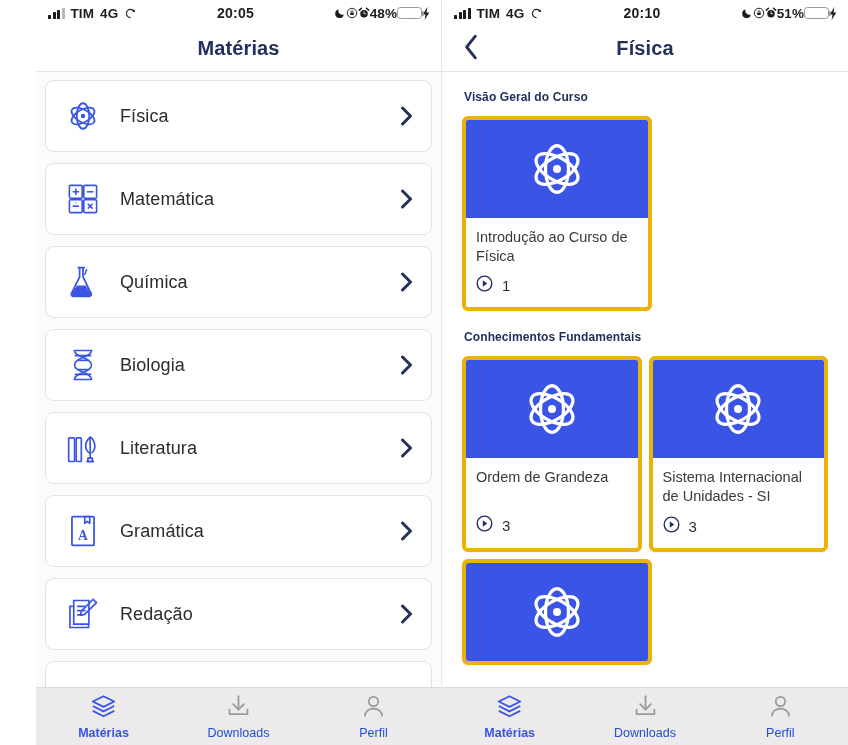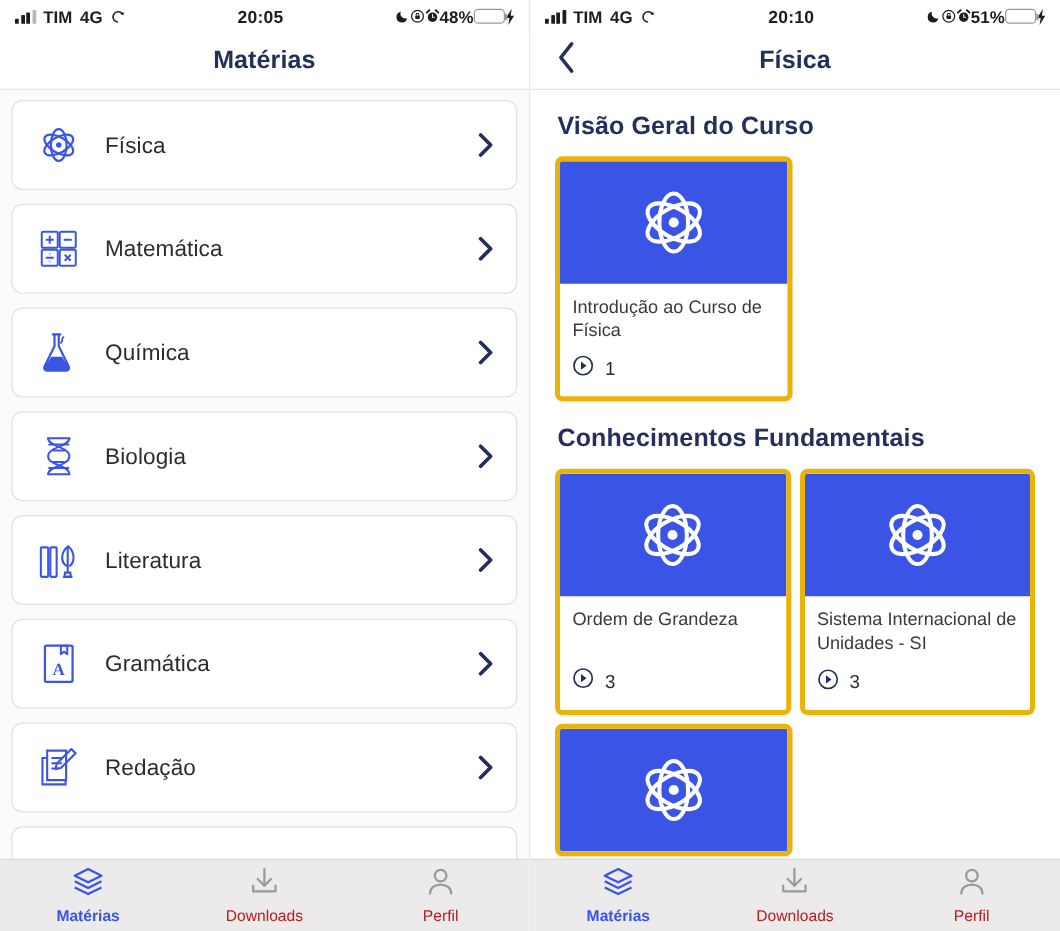--- a/index.html
+++ b/index.html
@@ -2,21 +2,21 @@
 <html><head>
 <meta charset="utf-8">
 <style>
   * { box-sizing: border-box; margin: 0; padding: 0; }
   html, body {
     width: 848px; height: 745px;
     font-family: "Liberation Sans", sans-serif;
     background: #ffffff;
     overflow: hidden;
   }
-  .screens { display: flex; width: 848px; height: 745px; }
+  .screens { display: flex; width: 848px; height: 745px; padding-left: 36px; }
   .phone {
     width: 424px; height: 745px;
     position: relative;
     background: #ffffff;
     overflow: hidden;
   }
   .phone.left { border-right: 1px solid #e8e8e8; }
 
   
   .statusbar {
@@ -85,21 +85,21 @@
     flex: 1; font-size: 18px; color: #2c2c2e; padding-left: 14px; letter-spacing:.1px;
   }
   .chev { width: 16px; display:flex; align-items:center; justify-content:center; }
 
   
   .content {
     position: absolute; top: 72px; left: 0; right: 0; bottom: 0;
     background: #ffffff; padding: 14px 20px 0 20px; overflow: hidden;
   }
   .section-title {
-    font-size: 20px; font-weight: bold; color: #23305c;
+    font-size: 12px; font-weight: bold; color: #23305c;
     margin: 4px 0 12px 2px; letter-spacing: .1px;
   }
   .section-title.second { margin-top: 19px; }
   .card-row { display: flex; gap: 7px; }
   .lesson-card {
     width: 190px; background: #ffffff;
     border: 4px solid #eab308; border-radius: 6px;
     overflow: hidden; cursor: pointer;
     box-shadow: 0 1px 1px rgba(0,0,0,.05);
   }
@@ -114,21 +114,21 @@
   .lesson-meta { display: flex; align-items: center; gap: 9px; margin-top: 9px; }
   .lesson-count { font-size: 15px; color: #2c2c2e; }
 
   
   .tabbar {
     position: absolute; left: 0; right: 0; bottom: 0; height: 58px;
     background: #eceaea; border-top: 1px solid #dcdada;
     display: flex; align-items: center;
   }
   .tab { flex: 1; display: flex; flex-direction: column; align-items: center; gap: 4px; cursor: pointer; }
-  .tab .tab-label { font-size: 12.5px; color: #b91c1c; }
+  .tab .tab-label { font-size: 12.5px; color: #1d4ed8; }
   .tab.active .tab-label { color: #3a55e6; font-weight: bold; }
 </style>
 </head>
 <body>
 
 <div class="screens">
 
   <div class="phone left">
 
     <div class="statusbar">

